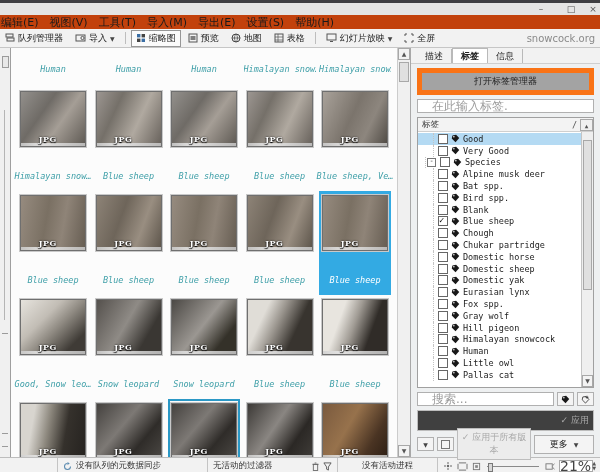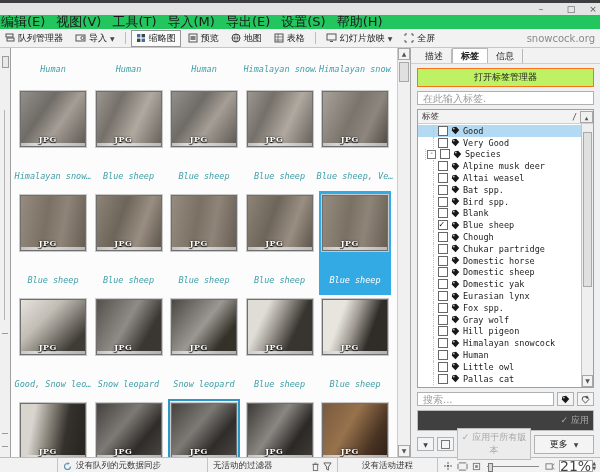--- a/index.html
+++ b/index.html
@@ -3,22 +3,22 @@
 <meta charset="utf-8">
 <style>
   html,body{margin:0;padding:0;}
   .app{width:600px;height:472px;position:relative;overflow:hidden;background:#ececec;
        font-family:"DejaVu Sans",sans-serif;-webkit-font-smoothing:antialiased;}
   
   .topstrip{height:3px;background:#3e3e42;}
   .titlebar{height:12px;background:#e4e4e4;display:flex;justify-content:flex-end;align-items:center;overflow:hidden;}
   .wbtn{width:30px;text-align:center;font-size:9px;color:#555;line-height:12px;}
   .wbtn.close{width:14px;}
-  .menubar{height:14px;background:#22c55e;display:flex;align-items:center;gap:11px;padding-left:1px;
-           font-size:13px;color:#1a1a1a;}
+  .menubar{height:14px;background:#c2410c;display:flex;align-items:center;gap:11px;padding-left:1px;
+           font-size:11px;color:#1a1a1a;}
   .menu-item{white-space:nowrap;}
   .toolbar{height:18px;background:#f2f2f2;border-bottom:1px solid #c6c6c6;display:flex;align-items:center;
            font-size:9px;color:#222;gap:2px;padding:0 5px 0 0;}
   .tb-item{display:flex;align-items:center;gap:3px;padding:1px 4px;border:1px solid transparent;white-space:nowrap;}
   .tb-item.active{border-color:#979797;background:#fbfbfb;}
   .tb-caret{font-size:6px;color:#444;}
   .tb-sep{width:1px;height:12px;background:#bdbdbd;margin:0 3px;}
   .tb-right{margin-left:auto;color:#8a8a8a;font-size:10px;}
   .icon{display:inline-flex;align-items:center;justify-content:center;}
   
@@ -65,22 +65,22 @@
   .sc-btn{height:12px;border:1px solid #a8a8a8;background:#f3f3f3;font-size:6px;line-height:10px;text-align:center;color:#555;box-sizing:border-box;}
   .sc-thumb{height:18px;margin:2px 1px;background:#e0e0e0;border:1px solid #a8a8a8;}
   .sc-track{flex:1;}
   
   .right-panel{width:190px;box-sizing:border-box;background:#eef0f1;border-left:1px solid #a8a8a8;
                display:flex;flex-direction:column;font-size:9px;color:#222;}
   .side-tabs{height:15px;display:flex;align-items:flex-end;padding-left:6px;background:#f2f2f2;border-bottom:1px solid #cfcfcf;}
   .side-tab{padding:1px 8px 0 8px;border-right:1px solid #b9b9b9;line-height:13px;}
   .side-tab.active{background:#ffffff;border:1px solid #b9b9b9;border-bottom:none;font-weight:bold;}
   .panel-body{flex:1;display:flex;flex-direction:column;padding:4px 6px;gap:4px;min-height:0;}
-  .btn{background:#bef264;border:1px solid #f97316;text-align:center;padding:2px 0;color:#222;}
-  .fld{border:1px solid #b0b0b0;background:#fff;height:14px;font-size:10px;padding:0 5px;color:#333;
+  .btn{background:#a3a3a3;border:5px solid #f97316;text-align:center;padding:2px 0;color:#222;}
+  .fld{border:1px solid #b0b0b0;background:#fff;height:14px;font-size:12px;padding:0 14px;color:#333;
        width:100%;box-sizing:border-box;font-family:"DejaVu Sans",sans-serif;}
   .fld::placeholder{color:#9c9c9c;}
   .tree{flex:1;border:1px solid #a0a0a0;background:#fff;display:flex;flex-direction:column;min-height:0;}
   .tree-head{height:13px;border-bottom:1px solid #cfcfcf;display:flex;align-items:center;padding-left:4px;
              color:#333;background:#f3f3f3;font-family:"DejaVu Sans Mono",monospace;font-size:8.5px;}
   .tree-head .aux{margin-left:auto;margin-right:3px;color:#555;}
   .tree-head .hbtn{width:13px;height:12px;border:1px solid #a8a8a8;background:#f0f0f0;font-size:6px;
                    line-height:11px;text-align:center;color:#555;box-sizing:border-box;}
   .tree-body{flex:1;display:flex;min-height:0;overflow:hidden;}
   .tree-list{flex:1;overflow:hidden;padding-top:1px;}
@@ -480,31 +480,20 @@
                 </div>
                 <div class="trow">
                   <div class="ind2"></div>
                   <div class="cb"></div>
                   <div class="ticon">
                     <svg width="9" height="9" viewBox="0 0 12 12">
                       <path d="M6.8 1 L11 5.2 L6 11 L1 6 L1.9 1.9 Z" fill="#181818"></path>
                       <circle cx="3.8" cy="3.8" r="1" fill="#fff"></circle>
                     </svg>
                   </div>
-                  <div>Altai weasel</div>
-                </div>
-                <div class="trow">
-                  <div class="ind2"></div>
-                  <div class="cb"></div>
-                  <div class="ticon">
-                    <svg width="9" height="9" viewBox="0 0 12 12">
-                      <path d="M6.8 1 L11 5.2 L6 11 L1 6 L1.9 1.9 Z" fill="#181818"></path>
-                      <circle cx="3.8" cy="3.8" r="1" fill="#fff"></circle>
-                    </svg>
-                  </div>
                   <div>Bat spp.</div>
                 </div>
                 <div class="trow">
                   <div class="ind2"></div>
                   <div class="cb"></div>
                   <div class="ticon">
                     <svg width="9" height="9" viewBox="0 0 12 12">
                       <path d="M6.8 1 L11 5.2 L6 11 L1 6 L1.9 1.9 Z" fill="#181818"></path>
                       <circle cx="3.8" cy="3.8" r="1" fill="#fff"></circle>
                     </svg>

